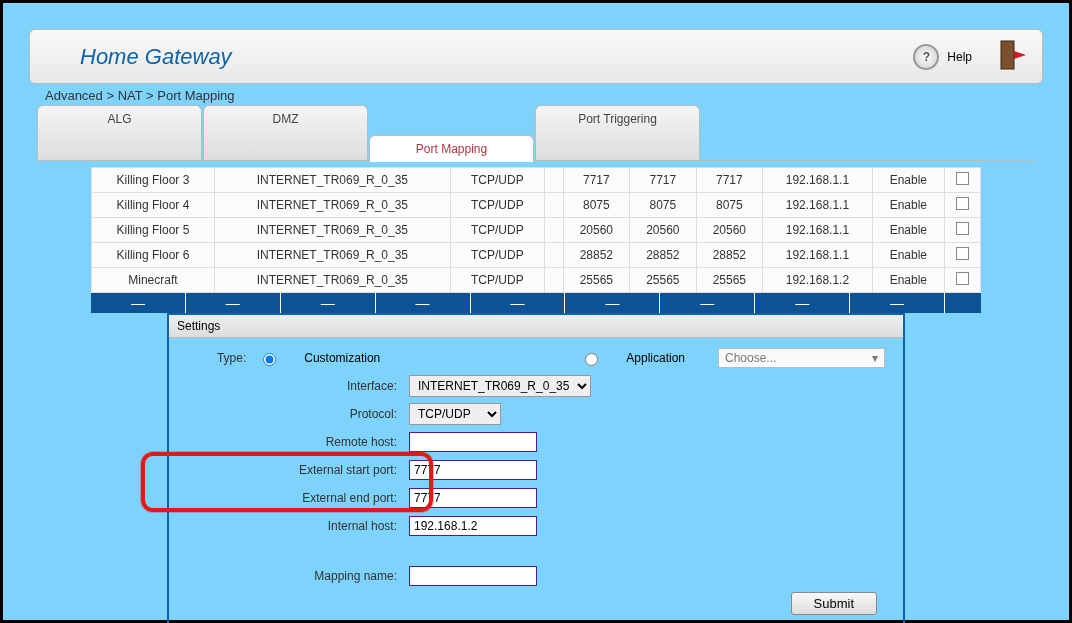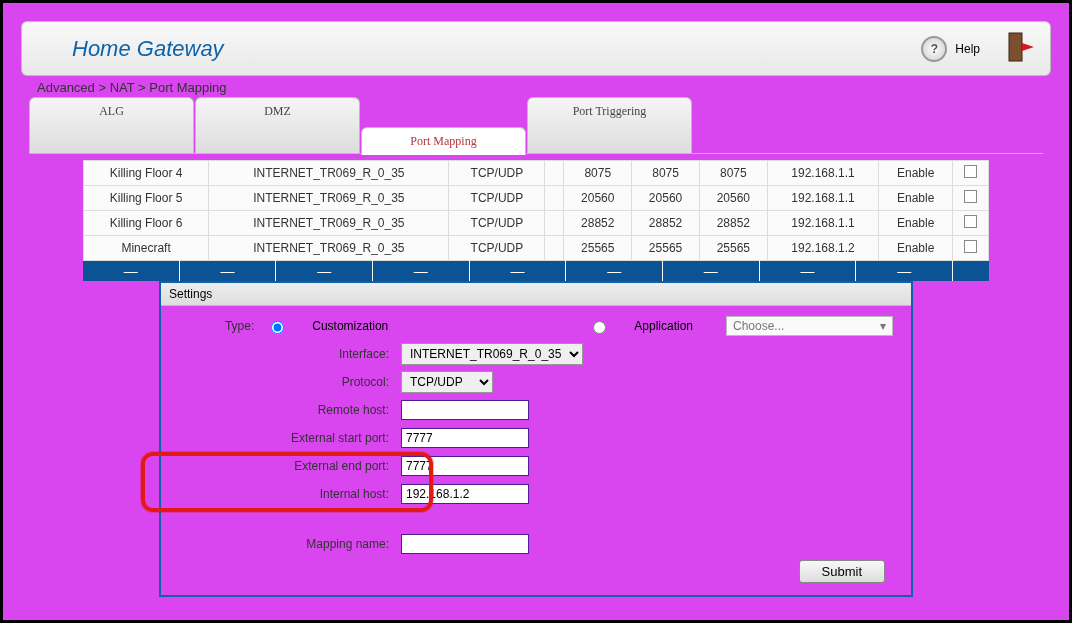--- a/index.html
+++ b/index.html
@@ -1,28 +1,28 @@
 <!DOCTYPE html>
 <html><head>
 <meta charset="utf-8">
 <style>
   * { box-sizing: border-box; }
   body {
     margin: 0; padding: 0; font-family: Arial, sans-serif; font-size: 12px;
     background: #fff; width: 1072px; height: 623px; position: relative;
   }
-  .outer { border: 3px solid #000; width: 1072px; height: 623px; padding: 4px; background:#d946ef; }
+  .outer { border: 3px solid #000; width: 1072px; height: 623px; padding: 12px; background:#7dd3fc; }
   .inner { border: 1px solid #bbb; border-radius: 6px; margin: 14px; margin-bottom: 4px; height: 55px;
            background: linear-gradient(#f9f9f9,#e8e8e8); position: relative; display:flex; align-items:center; }
   .title { color: #0d62a8; font-size: 22px; font-weight: normal; margin-left: 50px; font-style: italic; }
   .help-wrap { position:absolute; right: 16px; top:10px; display:flex; align-items:center; gap:8px; }
   .help-icon { width:26px;height:26px;border-radius:50%;border:2px solid #999;display:flex;align-items:center;justify-content:center;color:#555;font-weight:bold;background:radial-gradient(#fff,#ccc); }
   .exit-icon { margin-left: 20px; }
   .breadcrumb { margin: 0 14px 2px 30px; font-size:13px; color:#333; }
-  .tabs { display:flex; margin: 0 22px 6px 22px; border-bottom:1px solid #bbb;font-family:Liberation Serif, serif; }
+  .tabs { display:flex; margin: 0 22px 6px 22px; border-bottom:1px solid #bbb; }
   .tab { padding: 6px 0; width: 165px; text-align:center; background:linear-gradient(#f5f5f5,#ddd);
          border:1px solid #bbb; border-bottom:none; border-top-left-radius:6px; border-top-right-radius:6px;
          margin-right:1px; cursor:pointer; color:#444; }
   .tab.active { background:#fff; color:#b0353f; position:relative; top:2px;margin-top:28px; }
   .table-wrap { margin: 0 76px; }
   table.data { width:100%; border-collapse:collapse; }
   table.data td { border:1px solid #ddd; text-align:center; padding:4px 6px; background:#fbfbfb; font-size:12px; color:#333;}
   table.data td.chk { width:36px; }
   .sep { display:flex; margin:0; }
   .sep div { flex:1; height:20px; background:#0b5394; border-right:1px solid #fff; color:#fff;text-align:center;line-height:20px;font-size:14px;}
@@ -64,20 +64,32 @@
     <div class="tab">ALG</div>
     <div class="tab">DMZ</div>
     <div class="tab active">Port Mapping</div>
     <div class="tab">Port Triggering</div>
   </div>
 
   <div class="table-wrap">
     <table class="data">
       <tbody id="tbody">
           <tr>
+            <td>Killing Floor 3</td>
+            <td>INTERNET_TR069_R_0_35</td>
+            <td>TCP/UDP</td>
+            <td></td>
+            <td>7717</td>
+            <td>7717</td>
+            <td>7717</td>
+            <td>192.168.1.1</td>
+            <td>Enable</td>
+            <td class="chk"><span class="chkbox"></span></td>
+          </tr>
+          <tr>
             <td>Killing Floor 4</td>
             <td>INTERNET_TR069_R_0_35</td>
             <td>TCP/UDP</td>
             <td></td>
             <td>8075</td>
             <td>8075</td>
             <td>8075</td>
             <td>192.168.1.1</td>
             <td>Enable</td>
             <td class="chk"><span class="chkbox"></span></td>

